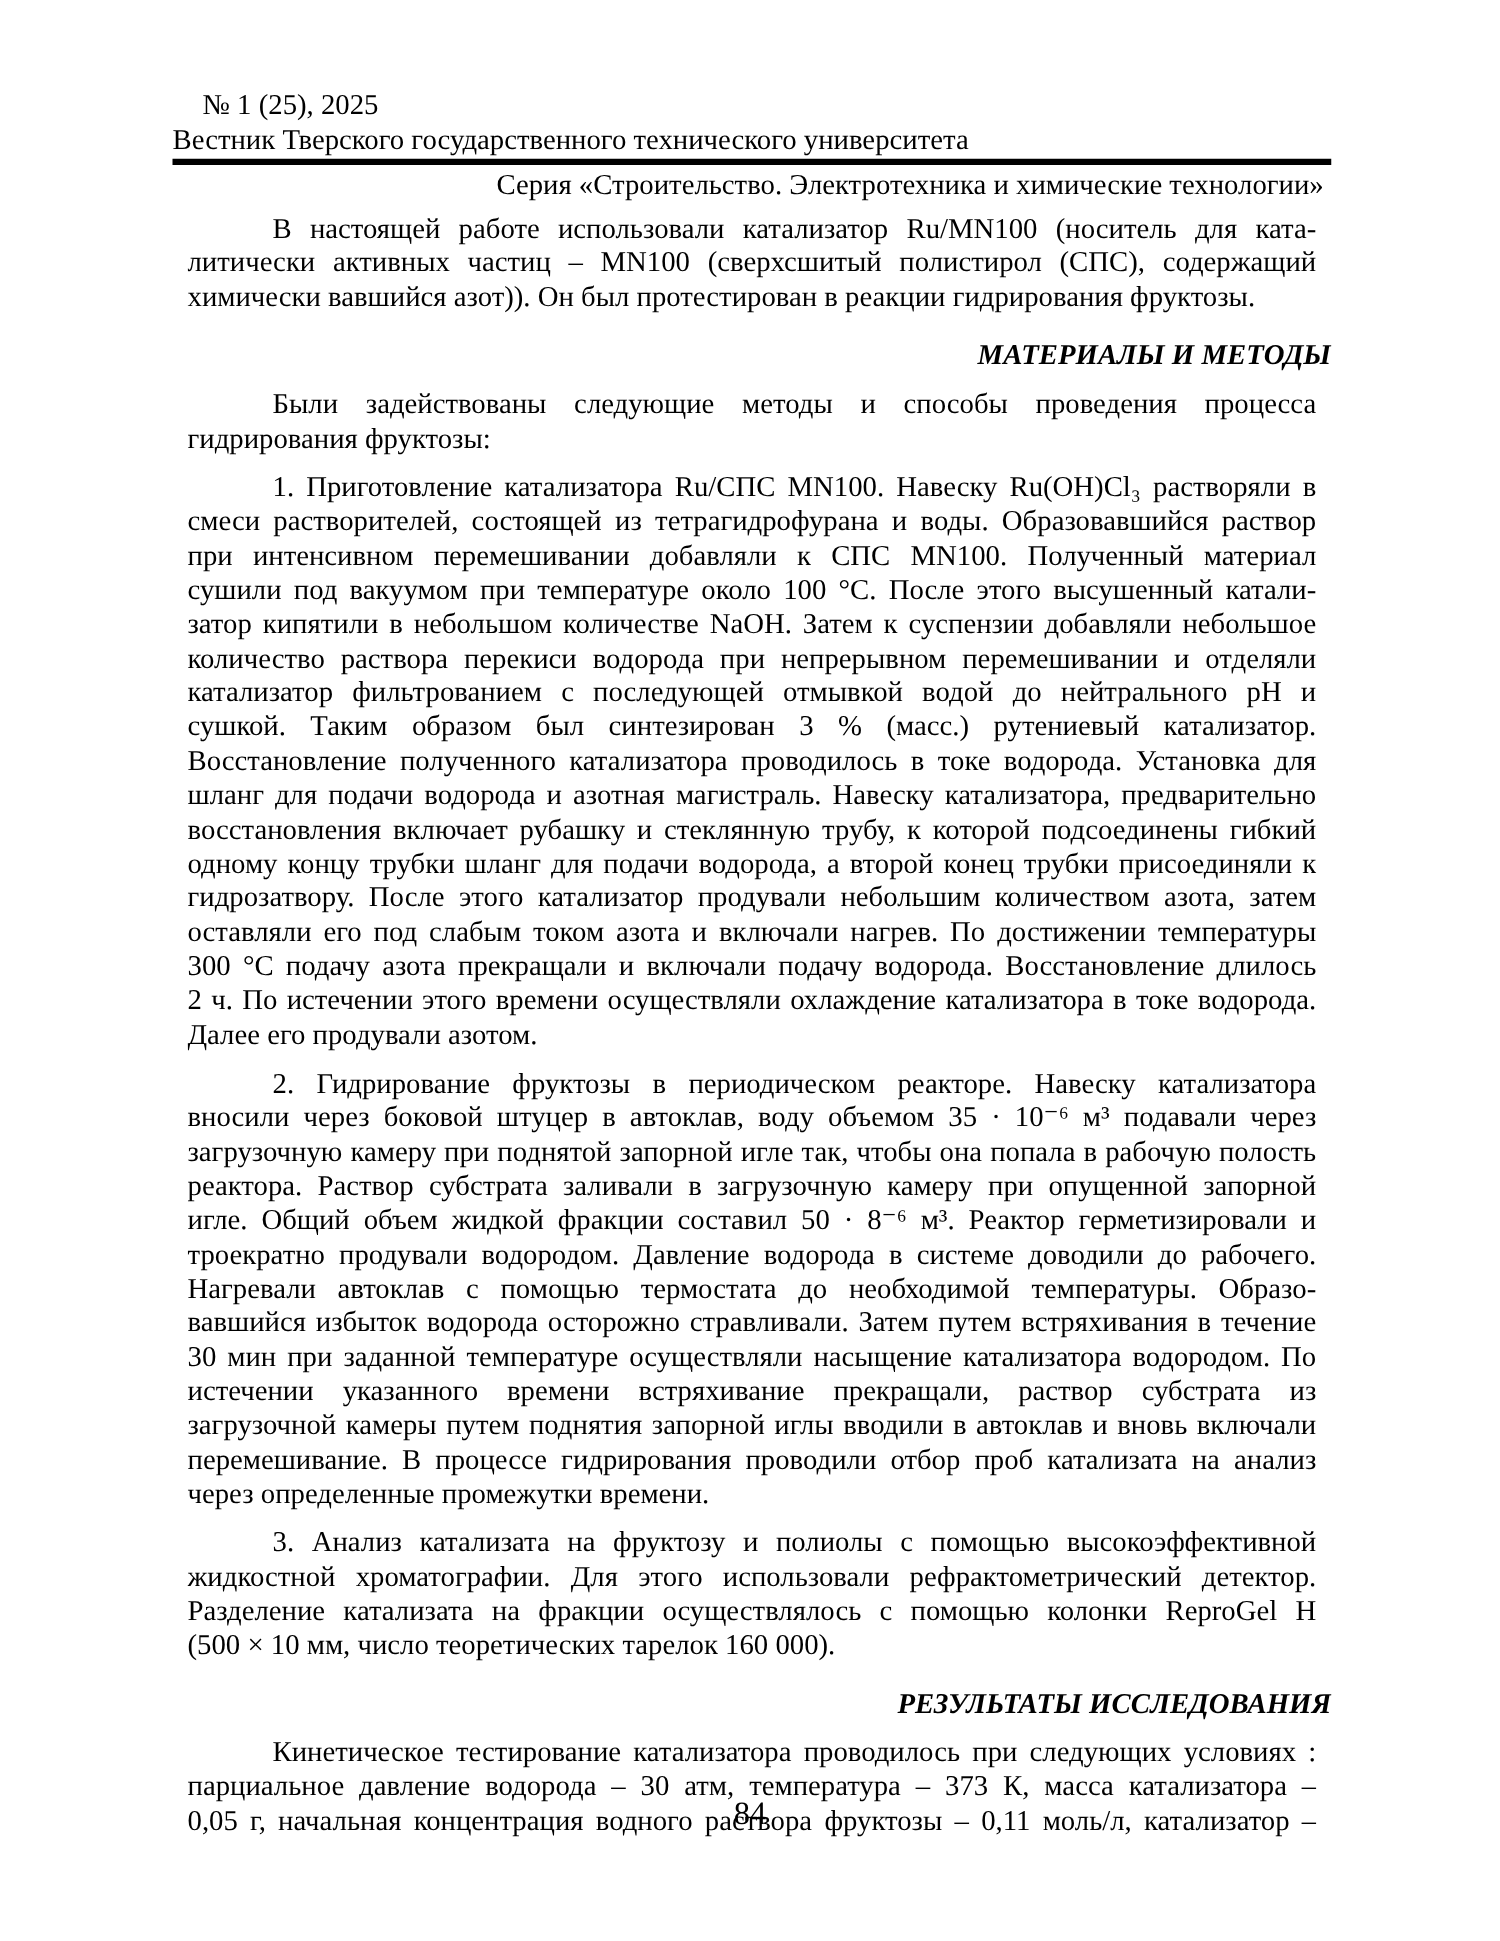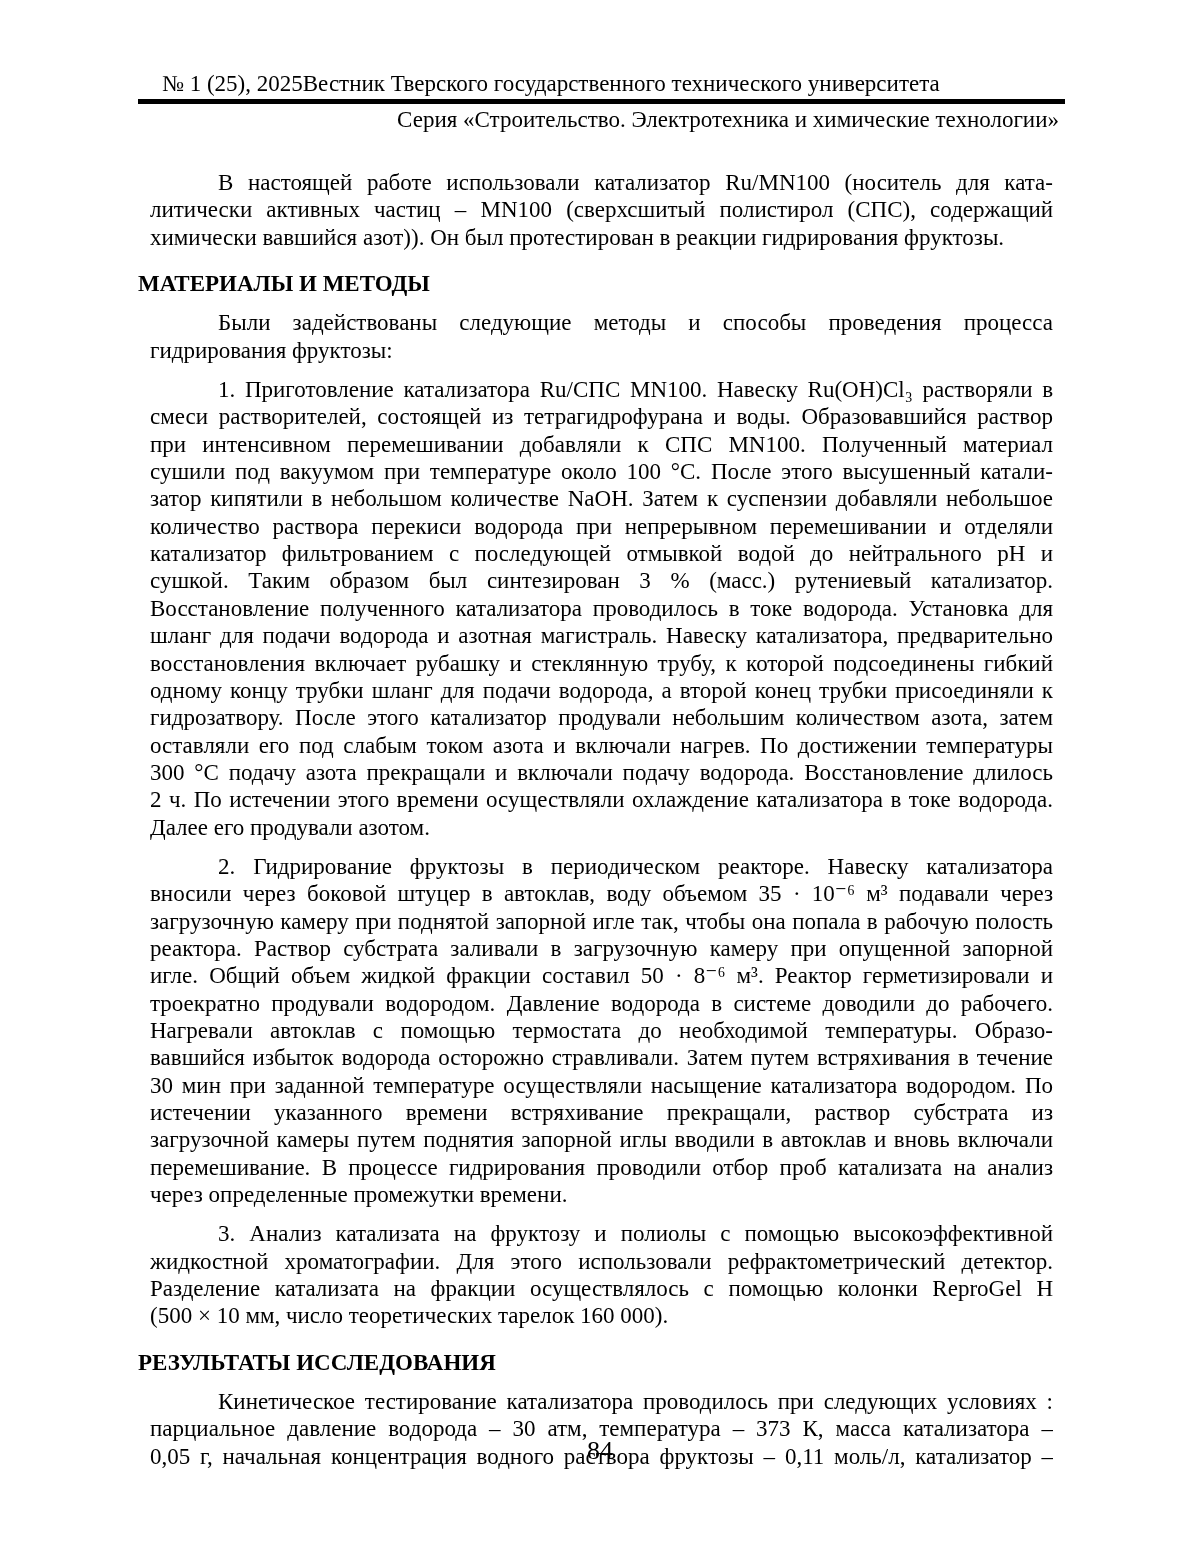--- a/index.html
+++ b/index.html
@@ -17,20 +17,21 @@
     position: absolute;
     left: 138px;
     top: 70px;
     width: 927px;
     font-size: 23px;
   }
   .header-row {
     display: flex;
     align-items: baseline;
     line-height: 28px;
+    flex-direction: column;
   }
   .issue   { padding-left: 24px; white-space: nowrap; }
   .journal { padding-right: 14px; white-space: nowrap; }
   .rule    { height: 0; border-top: 5px solid #000000; margin-top: 1px; }
   .series  { text-align: right; padding-right: 6px; line-height: 28px; margin-top: 2px; }
 
   
   .doc-body {
     position: absolute;
     left: 138px;
@@ -44,21 +45,22 @@
     text-align: justify;
     text-align-last: justify;
     height: 27.35px;
     overflow: hidden;
     white-space: normal;
   }
   .line.first { padding-left: 68px; }
   .line.last  { text-align-last: left; }
   .heading {
     font-weight: 700;
-    text-align: left;
+    font-style: italic;
+    text-align: right;
     margin-top: 19px;
     height: 27.35px;
     overflow: hidden;
   }
 
   
   .footer {
     position: absolute;
     left: 0;
     top: 1438px;

